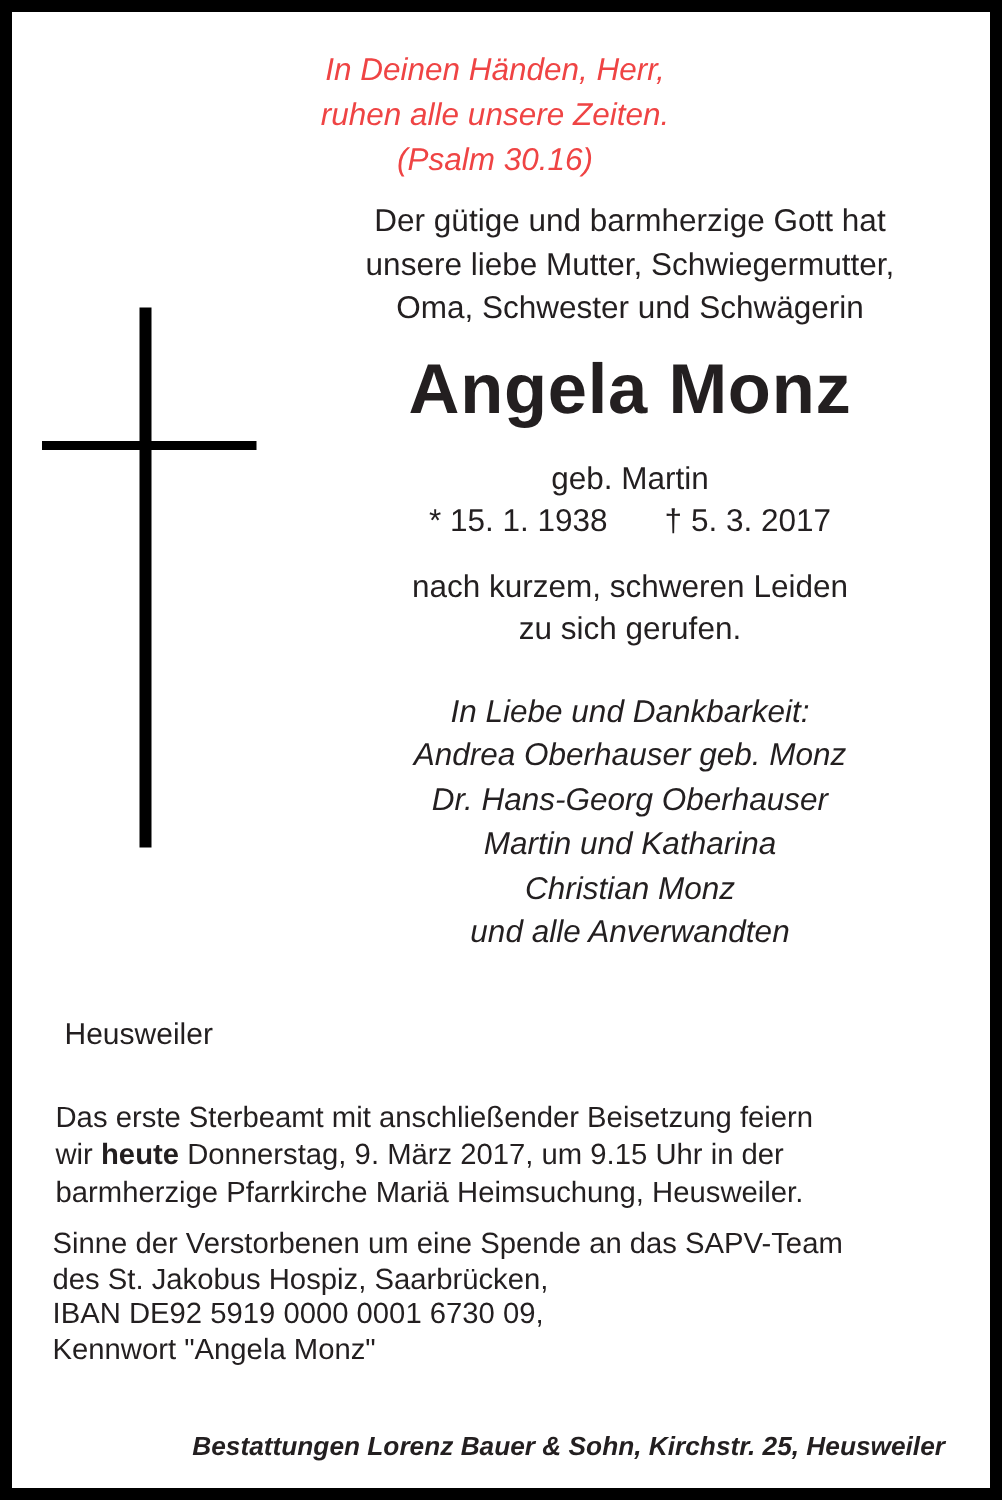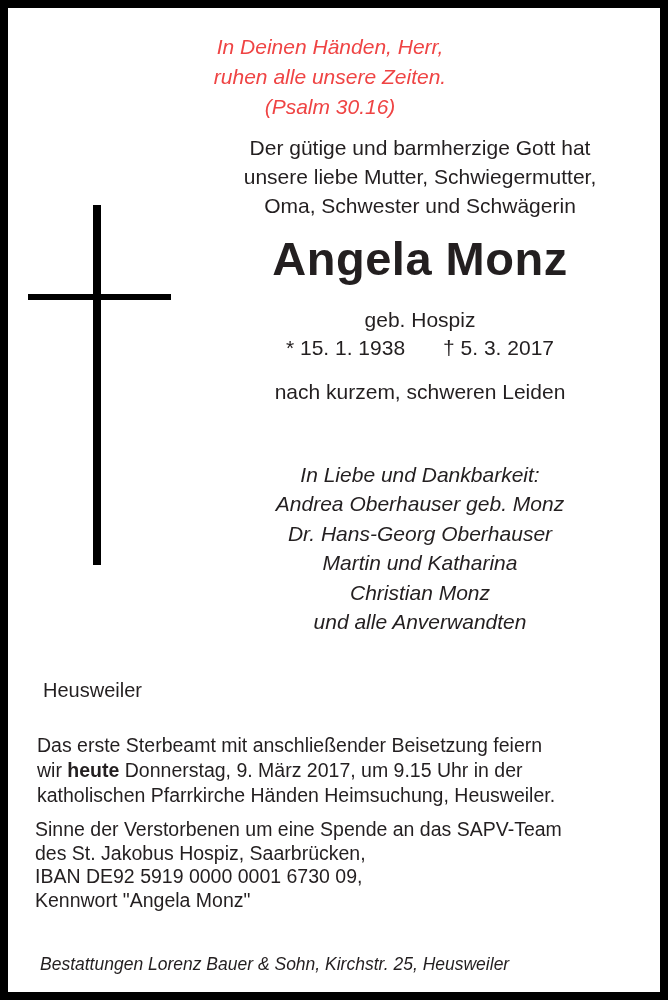--- a/index.html
+++ b/index.html
@@ -14,21 +14,21 @@
   .name { left: 190px; width: 460px; top: 231px; font-size: 47px; line-height: 56px; font-weight: bold; letter-spacing: 0.5px; }
   .born { left: 190px; width: 460px; top: 306px; font-size: 21px; line-height: 28px; }
   .dates { left: 190px; width: 460px; top: 334px; font-size: 21px; line-height: 28px; }
   .dates span + span { margin-left: 38px; }
   .called { left: 190px; width: 460px; top: 378px; font-size: 21px; line-height: 28px; }
   .mourners-head { left: 190px; width: 460px; top: 460px; font-size: 21px; line-height: 29px; font-style: italic; }
   .mourners { left: 190px; width: 460px; top: 489px; font-size: 21px; line-height: 29.5px; font-style: italic; }
   .place { left: 43px; top: 676px; font-size: 20px; line-height: 28px; }
   .service { left: 37px; top: 733px; font-size: 19.5px; line-height: 25px; }
   .donation { left: 35px; top: 818px; font-size: 19.5px; line-height: 23.5px; }
-  .undertaker { left: 40px; width: 590px; top: 952px; font-size: 17.5px; line-height: 24px; font-style: italic; text-align: left; }
+  .undertaker { left: 40px; width: 590px; top: 952px; font-size: 17.5px; line-height: 24px; font-style: italic; text-align: right; font-weight: bold; }
   .cross-v { position: absolute; left: 93px; top: 205px; width: 8px; height: 360px; background: #000; }
   .cross-h { position: absolute; left: 28px; top: 294px; width: 143px; height: 6px; background: #000; }
   .line { display: block; }
 </style>
 </head>
 <body>
 
 <div class="frame"></div>
 
 <div class="cross-v"></div>
@@ -41,46 +41,47 @@
 </div>
 
 <div class="abs center intro">
   <span class="line">Der gütige und barmherzige Gott hat</span>
   <span class="line">unsere liebe Mutter, Schwiegermutter,</span>
   <span class="line">Oma, Schwester und Schwägerin</span>
 </div>
 
 <div class="abs center name">Angela Monz</div>
 
-<div class="abs center born">geb. Hospiz</div>
+<div class="abs center born">geb. Martin</div>
 
 <div class="abs center dates">
   <span>* 15. 1. 1938</span><span>† 5. 3. 2017</span>
 </div>
 
 <div class="abs center called">
   <span class="line">nach kurzem, schweren Leiden</span>
+  <span class="line">zu sich gerufen.</span>
 </div>
 
 <div class="abs center mourners-head">In Liebe und Dankbarkeit:</div>
 
 <div class="abs center mourners">
   <span class="line">Andrea Oberhauser geb. Monz</span>
   <span class="line">Dr. Hans-Georg Oberhauser</span>
   <span class="line">Martin und Katharina</span>
   <span class="line">Christian Monz</span>
   <span class="line">und alle Anverwandten</span>
 </div>
 
 <div class="abs place">Heusweiler</div>
 
 <div class="abs service">
   <span class="line">Das erste Sterbeamt mit anschließender Beisetzung feiern</span>
   <span class="line"><span>wir </span><b>heute</b><span> Donnerstag, 9. März 2017, um 9.15 Uhr in der</span></span>
-  <span class="line">katholischen Pfarrkirche Händen Heimsuchung, Heusweiler.</span>
+  <span class="line">barmherzige Pfarrkirche Mariä Heimsuchung, Heusweiler.</span>
 </div>
 
 <div class="abs donation">
   <span class="line">Sinne der Verstorbenen um eine Spende an das SAPV-Team</span>
   <span class="line">des St. Jakobus Hospiz, Saarbrücken,</span>
   <span class="line">IBAN DE92 5919 0000 0001 6730 09,</span>
   <span class="line">Kennwort "Angela Monz"</span>
 </div>
 
 <div class="abs undertaker">Bestattungen Lorenz Bauer &amp; Sohn, Kirchstr. 25, Heusweiler</div>

